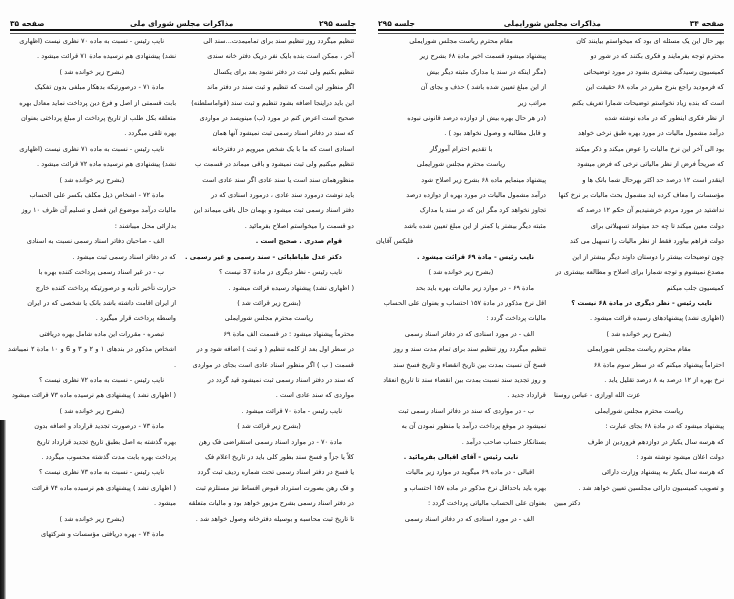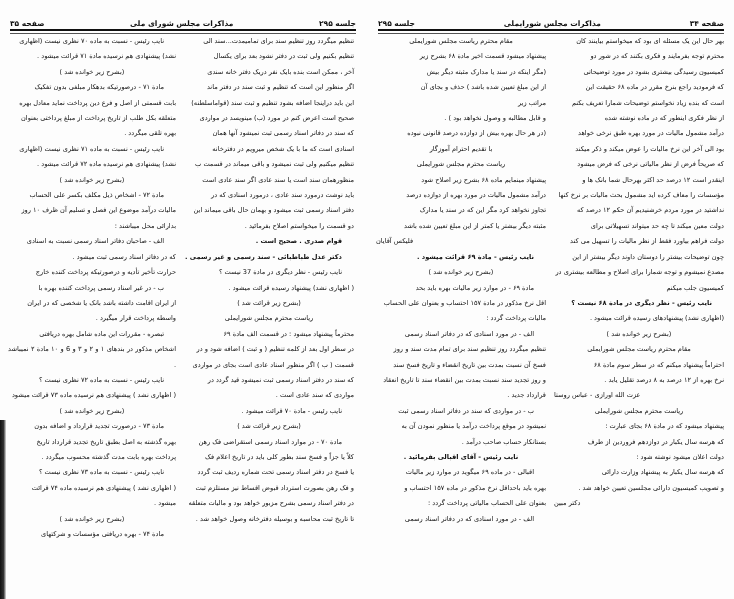--- a/index.html
+++ b/index.html
@@ -44,22 +44,22 @@
 
   <div class="page page-left">
     <div class="header">
       <span>جلسه ۲۹۵</span>
       <span>مذاکرات مجلس شورای ملی</span>
       <span>صفحه ۳۵</span>
       <div class="rule2"></div>
     </div>
     <div class="col col-r">
         <div class="p">تنظیم میگردد روز تنظیم سند برای تمامیمدت...سند الی</div>
+        <div class="p">آخر ، ممکن است بنده بایک نفر دریک دفتر خانه سندی</div>
         <div class="p">تنظیم بکنیم ولی ثبت در دفتر نشود بعد برای یکسال</div>
-        <div class="p">آخر ، ممکن است بنده بایک نفر دریک دفتر خانه سندی</div>
         <div class="p">اگر منظور این است که تنظیم و ثبت سند در دفتر ماند</div>
         <div class="p">این باید دراینجا اضافه بشود تنظیم و ثبت سند (قواماسلطنه)</div>
         <div class="p">صحیح است اعرض کنم در مورد (ب) مینویسد در مواردی</div>
         <div class="p">که سند در دفاتر اسناد رسمی ثبت نمیشود آنها همان</div>
         <div class="p">اسنادی است که ما با یک شخص میرویم در دفترخانه</div>
         <div class="p">تنظیم میکنیم ولی ثبت نمیشود و باقی میماند در قسمت ب</div>
         <div class="p">منظورهمان سند است یا سند عادی اگر سند عادی است</div>
         <div class="p">باید نوشت درمورد سند عادی ، درمورد اسنادی که در</div>
         <div class="p">دفتر اسناد رسمی ثبت میشود و بهمان حال باقی میماند این</div>
         <div class="p">دو قسمت را میخواستم اصلاح بفرمائید .</div>
@@ -92,22 +92,22 @@
         <div class="p">متعلقه بکل طلب از تاریخ پرداخت از مبلغ پرداختی بعنوان</div>
         <div class="p">بهره تلقی میگردد .</div>
         <div class="p ind">نایب رئیس - نسبت به ماده ۷۱ نظری نیست (اظهاری</div>
         <div class="p">نشد) پیشنهادی هم نرسیده ماده ۷۲ قرائت میشود .</div>
         <div class="p c">(بشرح زیر خوانده شد )</div>
         <div class="p ind">مادة ۷۲ - اشخاص ذیل مکلف بکسر علی الحساب</div>
         <div class="p">مالیات درآمد موضوع این فصل و تسلیم آن ظرف ۱۰ روز</div>
         <div class="p">بدارائی محل میباشند :</div>
         <div class="p ind">الف - صاحبان دفاتر اسناد رسمی نسبت به اسنادی</div>
         <div class="p">که در دفاتر اسناد رسمی ثبت میشود .</div>
+        <div class="p ind">ب - در غیر اسناد رسمی پرداخت کننده بهره با</div>
         <div class="p">حرارت تأخیر تأدیه و درصورتیکه پرداخت کننده خارج</div>
-        <div class="p ind">ب - در غیر اسناد رسمی پرداخت کننده بهره با</div>
         <div class="p">از ایران اقامت داشته باشد بانک یا شخصی که در ایران</div>
         <div class="p">واسطه پرداخت قرار میگیرد .</div>
         <div class="p ind">تبصره - مقررات این ماده شامل بهره دریافتی</div>
         <div class="p">اشخاص مذکور در بندهای ۱ و ۲ و ۳ و 6 و ۱۰ مادة ۲ نمیباشد .</div>
         <div class="p ind">نایب رئیس - نسبت به ماده ۷۲ نظری نیست ؟</div>
         <div class="p">( اظهاری نشد ) پیشنهادی هم نرسیده ماده ۷۳ قرائت میشود</div>
         <div class="p c">(بشرح زیر خوانده شد )</div>
         <div class="p ind">مادة ۷۳ - درصورت تجدید قرارداد و اضافه بدون</div>
         <div class="p">بهره گذشته به اصل بطبق تاریخ تجدید قرارداد تاریخ</div>
         <div class="p">پرداخت بهره بابت مدت گذشته محسوب میگردد .</div>
@@ -158,22 +158,22 @@
         <div class="p">که هرسه سال یکبار به پیشنهاد وزارت دارائی</div>
         <div class="p">و تصویب کمیسیون دارائی مجلسین تعیین خواهد شد .</div>
         <div class="p sig">دکتر مبین</div>
       </div>
     <div class="col col-l">
         <div class="p c">مقام محترم ریاست مجلس شورایملی</div>
         <div class="p">پیشنهاد میشود قسمت اخیر مادة ۶۸ بشرح زیر</div>
         <div class="p">(مگر اینکه در سند یا مدارک مثبته دیگر بیش</div>
         <div class="p">از این مبلغ تعیین شده باشد ) حذف و بجای آن</div>
         <div class="p">مراتب زیر</div>
+        <div class="p">(در هر حال بهره بیش از دوازده درصد قانونی نبوده</div>
         <div class="p">و قابل مطالبه و وصول نخواهد بود ) .</div>
-        <div class="p">(در هر حال بهره بیش از دوازده درصد قانونی نبوده</div>
         <div class="p c">با تقدیم احترام آموزگار</div>
         <div class="p c">ریاست محترم مجلس شورایملی</div>
         <div class="p">پیشنهاد مینمایم ماده ۶۸ بشرح زیر اصلاح شود</div>
         <div class="p">درآمد مشمول مالیات در مورد بهره از دوازده درصد</div>
         <div class="p">تجاوز نخواهد کرد مگر این که در سند یا مدارک</div>
         <div class="p">مثبته دیگر بیشتر یا کمتر از این مبلغ تعیین شده باشد</div>
         <div class="p sig">فلیکس آقایان</div>
         <div class="p b ind">نایب رئیس - مادة ۶۹ قرائت میشود .</div>
         <div class="p c">(بشرح زیر خوانده شد )</div>
         <div class="p ind">مادة ۶۹ - در موارد زیر مالیات بهره باید بحد</div>

